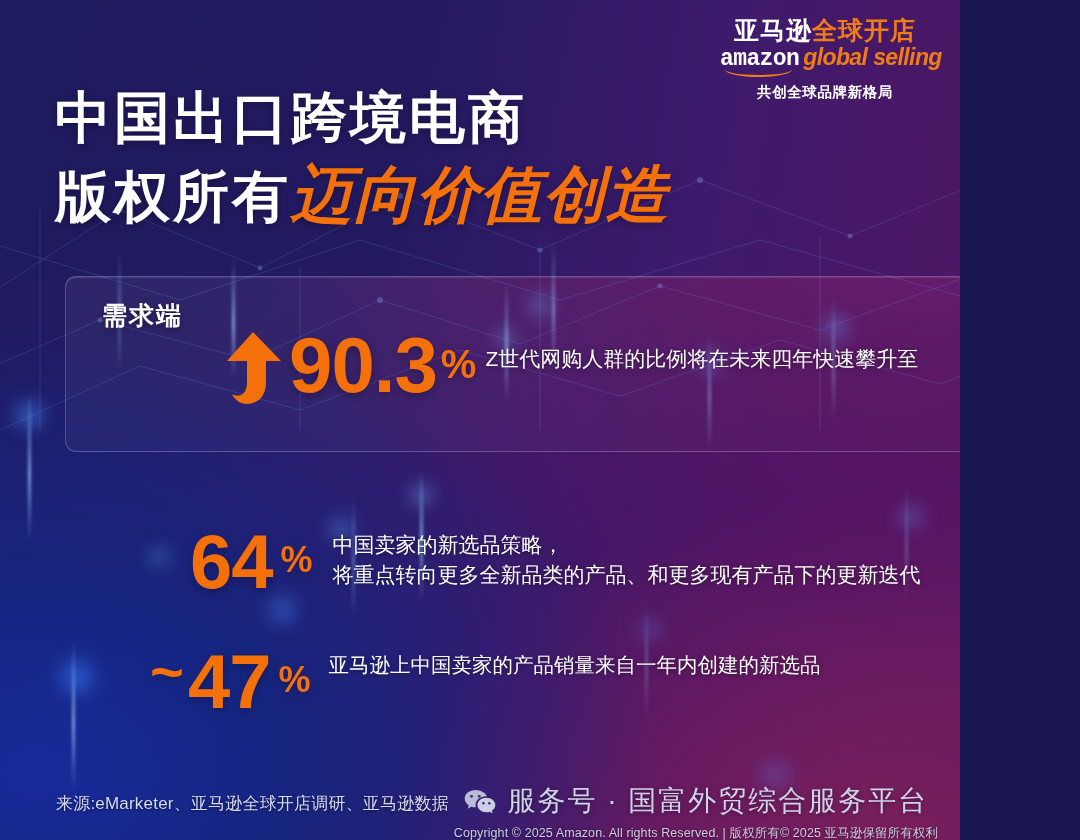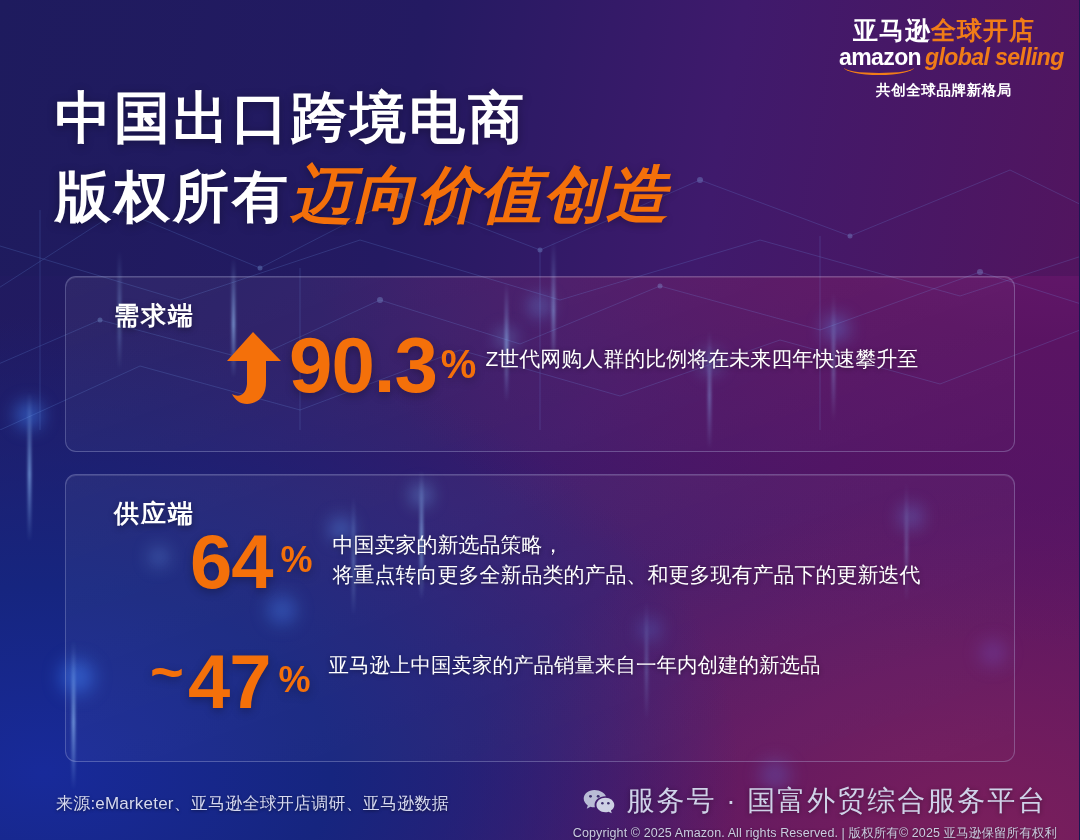--- a/index.html
+++ b/index.html
@@ -7,21 +7,21 @@
   body {
     font-family:"Liberation Sans","DejaVu Sans",sans-serif;
     background:#1b1752;
     overflow:hidden;
     position:relative;
   }
 
   
   #poster {
     position:absolute; inset:0;
-    width:1079px; height:840px;
+    width:960px; height:840px;
     overflow:hidden;
     background:
       radial-gradient(120% 95% at 100% 18%, #6b1a70 0%, #5a1463 24%, rgba(61,20,90,0) 62%),
       radial-gradient(95% 80% at 4% 92%,  #182a9a 0%, #16257f 28%, rgba(22,37,127,0) 68%),
       radial-gradient(85% 70% at 92% 100%, #7a1f5c 0%, rgba(122,31,92,0) 60%),
       linear-gradient(125deg, #1e1b5e 0%, #241a63 26%, #3a1a6b 52%, #4d1566 74%, #5c1563 100%);
   }
   .bg-layer { position:absolute; inset:0; pointer-events:none; }
 
   
@@ -44,21 +44,21 @@
 
   
   #logo {
     position:absolute; right:30px; top:18px; width:210px;
     text-align:center; line-height:1;
   }
   .logo-row1 { font-size:25px; font-weight:700; letter-spacing:1px; white-space:nowrap; }
   .logo-row1 .cn-w { color:#fff; }
   .logo-row1 .cn-o { color:#f07c18; }
   .logo-row2 { margin-top:3px; white-space:nowrap; font-size:23px; font-weight:700; letter-spacing:-.6px; }
-  .logo-row2 .am { color:#fff; position:relative; display:inline-block; padding-bottom:6px; }
+  .logo-row2 .am { color:#fff; position:relative; display:inline-block; padding-bottom:6px;font-family:Liberation Mono, monospace; }
   .logo-row2 .am .smile {
     position:absolute; left:5px; right:7px; bottom:0px; height:9px;
     border-bottom:2.4px solid #f07c18;
     border-radius:0 0 60% 60%/0 0 100% 100%;
   }
   .logo-row2 .gs { color:#f07c18; margin-left:4px; font-style:italic; font-weight:700; }
   .logo-tag { margin-top:8px; color:#fff; font-size:14.5px; font-weight:700; letter-spacing:.6px; }
 
   
   #headline { position:absolute; left:55px; top:86px; }
@@ -80,21 +80,21 @@
     position:absolute; left:65px; width:950px;
     border:1px solid rgba(190,195,235,.30);
     border-radius:11px;
     background:linear-gradient(160deg, rgba(255,255,255,.055), rgba(255,255,255,.012));
     box-shadow:inset 0 1px 0 rgba(255,255,255,.12);
   }
   #card-demand { top:276px; height:176px; }
   #card-supply { top:474px; height:288px; }
 
   .card-tag {
-    position:absolute; left:48px; top:22px;
+    position:absolute; left:36px; top:22px;
     color:#fff; font-size:25px; font-weight:700; letter-spacing:2px;
     text-shadow:0 2px 6px rgba(0,0,0,.4);
   }
 
   
   .stat-row { position:absolute; display:flex; align-items:flex-start; }
   .big-num {
     color:#f4700a; font-weight:700; letter-spacing:-1px; line-height:.9;
     text-shadow:0 3px 10px rgba(0,0,0,.28);
   }
@@ -235,23 +235,20 @@
     <svg class="arrow-up" viewBox="0 0 58 74">
       <path d="M28 2 L56 31 L41 31 L41 52 C41 66 34 73 22 74 C15 74 10 70 7 64 C14 68 21 65 22 54 L22 31 L2 31 Z" fill="#f4700a"></path>
     </svg>
     <span class="big-num">90.3</span>
     <span class="pct">%</span>
     <span class="desc">
       <div>Z世代网购人群的比例将在未来四年快速攀升至</div>
     </span>
   </div>
 
-  <div class="card" id="card-supply">
-    <div class="card-tag">供应端</div>
-  </div>
 
   <div class="stat-row" id="row-64">
     <span class="big-num">64</span>
     <span class="pct">%</span>
     <span class="desc">
       <div>中国卖家的新选品策略，</div>
       <div>将重点转向更多全新品类的产品、和更多现有产品下的更新迭代</div>
     </span>
   </div>
 

